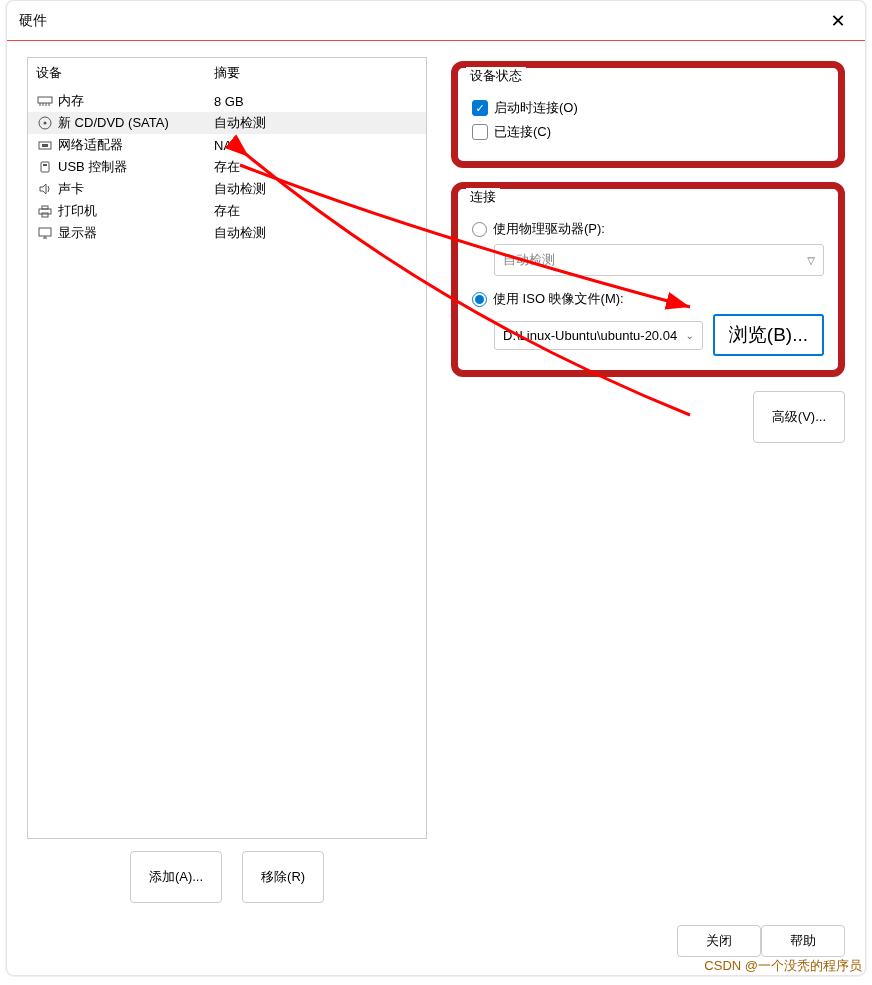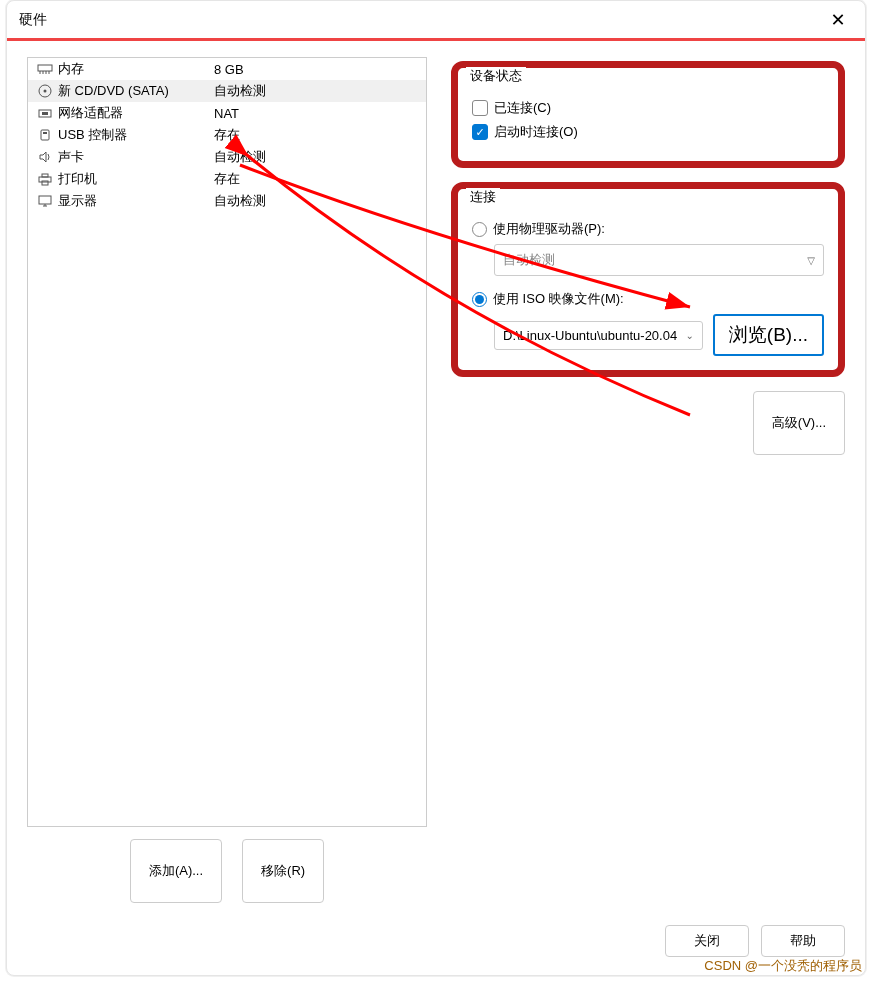--- a/index.html
+++ b/index.html
@@ -1,71 +1,75 @@
 <!DOCTYPE html>
 <html><head>
 <meta charset="utf-8">
 <style>
 * { box-sizing: border-box; margin: 0; padding: 0; }
 body { font-family: "Microsoft YaHei", "Segoe UI", sans-serif; font-size: 13px; background: #fff; color: #000; width: 872px; height: 985px; position: relative; overflow: hidden; }
 .dialog { width: 860px; height: 976px; margin: 0 auto; border: 1px solid #e5e5e5; border-radius: 8px; background: #fff; display: flex; flex-direction: column; box-shadow: 0 0 0 1px #f0f0f0; }
-.titlebar { height: 40px; display: flex; align-items: center; padding: 0 12px; border-bottom: 3px solid #ef4444; }
+.titlebar { height: 40px; display: flex; align-items: center; padding: 0 12px; border-bottom: 1px solid #ef4444; }
 .titlebar-title { flex: 1; font-size: 14px; }
 .close-btn { width: 30px; height: 30px; display: flex; align-items: center; justify-content: center; cursor: pointer; font-size: 18px; }
 .content { flex: 1; display: flex; padding: 16px 20px 10px 20px; gap: 24px; }
 .left-pane { width: 400px; display: flex; flex-direction: column; }
 .device-table { flex: 1; border: 1px solid #ccc; background: #fff; display: flex; flex-direction: column; }
 .table-header { display: flex; padding: 6px 8px 8px 8px; font-weight: normal; }
 .col-device { width: 178px; }
 .col-summary { flex: 1; }
 .table-body { flex: 1; }
 .device-row { display: flex; align-items: center; padding: 2px 8px; height: 22px; cursor: default; }
 .device-row.selected { background: #f0f0f0; }
 .device-icon { width: 18px; height: 16px; margin-right: 4px; display: flex; align-items: center; justify-content: center; }
 .device-icon svg { width: 16px; height: 14px; }
 .device-name { width: 156px; }
 .device-summary { flex: 1; }
 .left-buttons { display: flex; justify-content: center; gap: 20px; margin-top: 12px; }
-.btn { padding: 22px 18px; border: 1px solid #ccc; background: #fff; border-radius: 4px; cursor: pointer; font-size: 13px; font-family: inherit; }
+.btn { padding: 16px 18px; border: 1px solid #ccc; background: #fff; border-radius: 4px; cursor: pointer; font-size: 13px; font-family: inherit; }
 .right-pane { flex: 1; padding-top: 4px; }
 .fieldset { border: 7px solid #b91c1c; border-radius: 12px; padding: 0 14px 14px 14px; margin-bottom: 14px; }
 .fieldset-title { font-size: 13px; margin: -20px 0 8px -6px; background: #fff; display: inline-block; padding: 0 4px; }
 .checkbox-row, .radio-row { display: flex; align-items: center; margin: 6px 0; gap: 6px; }
 .checkbox { width: 16px; height: 16px; border: 1px solid #888; border-radius: 3px; display: flex; align-items: center; justify-content: center; cursor: pointer; }
 .checkbox.checked { background: #0078d4; border-color: #0078d4; color: #fff; }
 .checkbox.checked::after { content: "✓"; font-size: 11px; line-height: 1; }
 .radio { width: 15px; height: 15px; border: 1px solid #888; border-radius: 50%; display: flex; align-items: center; justify-content: center; cursor: pointer; }
 .radio.checked { border-color: #0078d4; }
 .radio.checked::after { content: ""; width: 9px; height: 9px; background: #0078d4; border-radius: 50%; }
 .indent { margin-left: 22px; margin-top: 6px; }
 .select { width: 100%; padding: 6px 8px; border: 1px solid #ccc; border-radius: 3px; background: #fff; color: #888; display: flex; justify-content: space-between; align-items: center; cursor: pointer; }
 .select.active { color: #000; }
 .select-arrow { font-size: 10px; color: #666; }
 .iso-row { display: flex; gap: 10px; align-items: center; }
 .iso-row .select { flex: 1; color: #000; }
 .browse-btn { padding: 6px 14px; border: 2px solid #0078d4; background: #fff; border-radius: 3px; cursor: pointer; font-size: 19px; }
 .advanced-row { display: flex; justify-content: flex-end; margin-top: 8px; }
-.footer { display: flex; justify-content: flex-end; gap: 12px; padding: 12px 20px 18px 20px; }
+.footer { display: flex; justify-content: flex-end; padding: 12px 20px 18px 20px; }
 .btn-wide { padding: 6px 28px; }
 .watermark-bottom { position: absolute; bottom: 8px; left: 10px; font-size: 12px; color: #ccc; z-index: -1; }
 .watermark-right { position: absolute; bottom: 10px; right: 10px; font-size: 13px; color: #a16207; }
 .arrow-overlay { position: absolute; pointer-events: none; }
 </style>
 </head>
 <body>
 
 <div class="dialog">
   <div class="titlebar">
     <div class="titlebar-title">硬件</div>
     <div class="close-btn">✕</div>
   </div>
 
   <div class="content">
     <div class="left-pane">
       <div class="device-table">
+        <div class="table-header">
+          <div class="col-device">设备</div>
+          <div class="col-summary">摘要</div>
+        </div>
         <div class="table-body" id="table-body">
             <div class="device-row">
               <span class="device-icon">
                 <svg viewBox="0 0 16 14">
                   <rect x="1" y="3" width="14" height="6" fill="none" stroke="#555"></rect>
                   <line x1="3" y1="9" x2="3" y2="12" stroke="#555"></line>
                   <line x1="6" y1="9" x2="6" y2="12" stroke="#555"></line>
                   <line x1="9" y1="9" x2="9" y2="12" stroke="#555"></line>
                   <line x1="12" y1="9" x2="12" y2="12" stroke="#555"></line>
                 </svg>
@@ -140,26 +144,26 @@
       <div class="left-buttons">
         <button class="btn">添加(A)...</button>
         <button class="btn">移除(R)</button>
       </div>
     </div>
 
     <div class="right-pane">
       <div class="fieldset">
         <div class="fieldset-title">设备状态</div>
         <div class="checkbox-row">
+          <div class="checkbox checked" id="cb-poweron"></div>
+          <span>启动时连接(O)</span>
+        </div>
+        <div class="checkbox-row">
           <div class="checkbox" id="cb-connected"></div>
           <span>已连接(C)</span>
-        </div>
-        <div class="checkbox-row">
-          <div class="checkbox checked" id="cb-poweron"></div>
-          <span>启动时连接(O)</span>
         </div>
       </div>
 
       <div class="fieldset">
         <div class="fieldset-title">连接</div>
         <div class="radio-row">
           <div class="radio" id="rb-physical"></div>
           <span>使用物理驱动器(P):</span>
         </div>
         <div class="indent">

